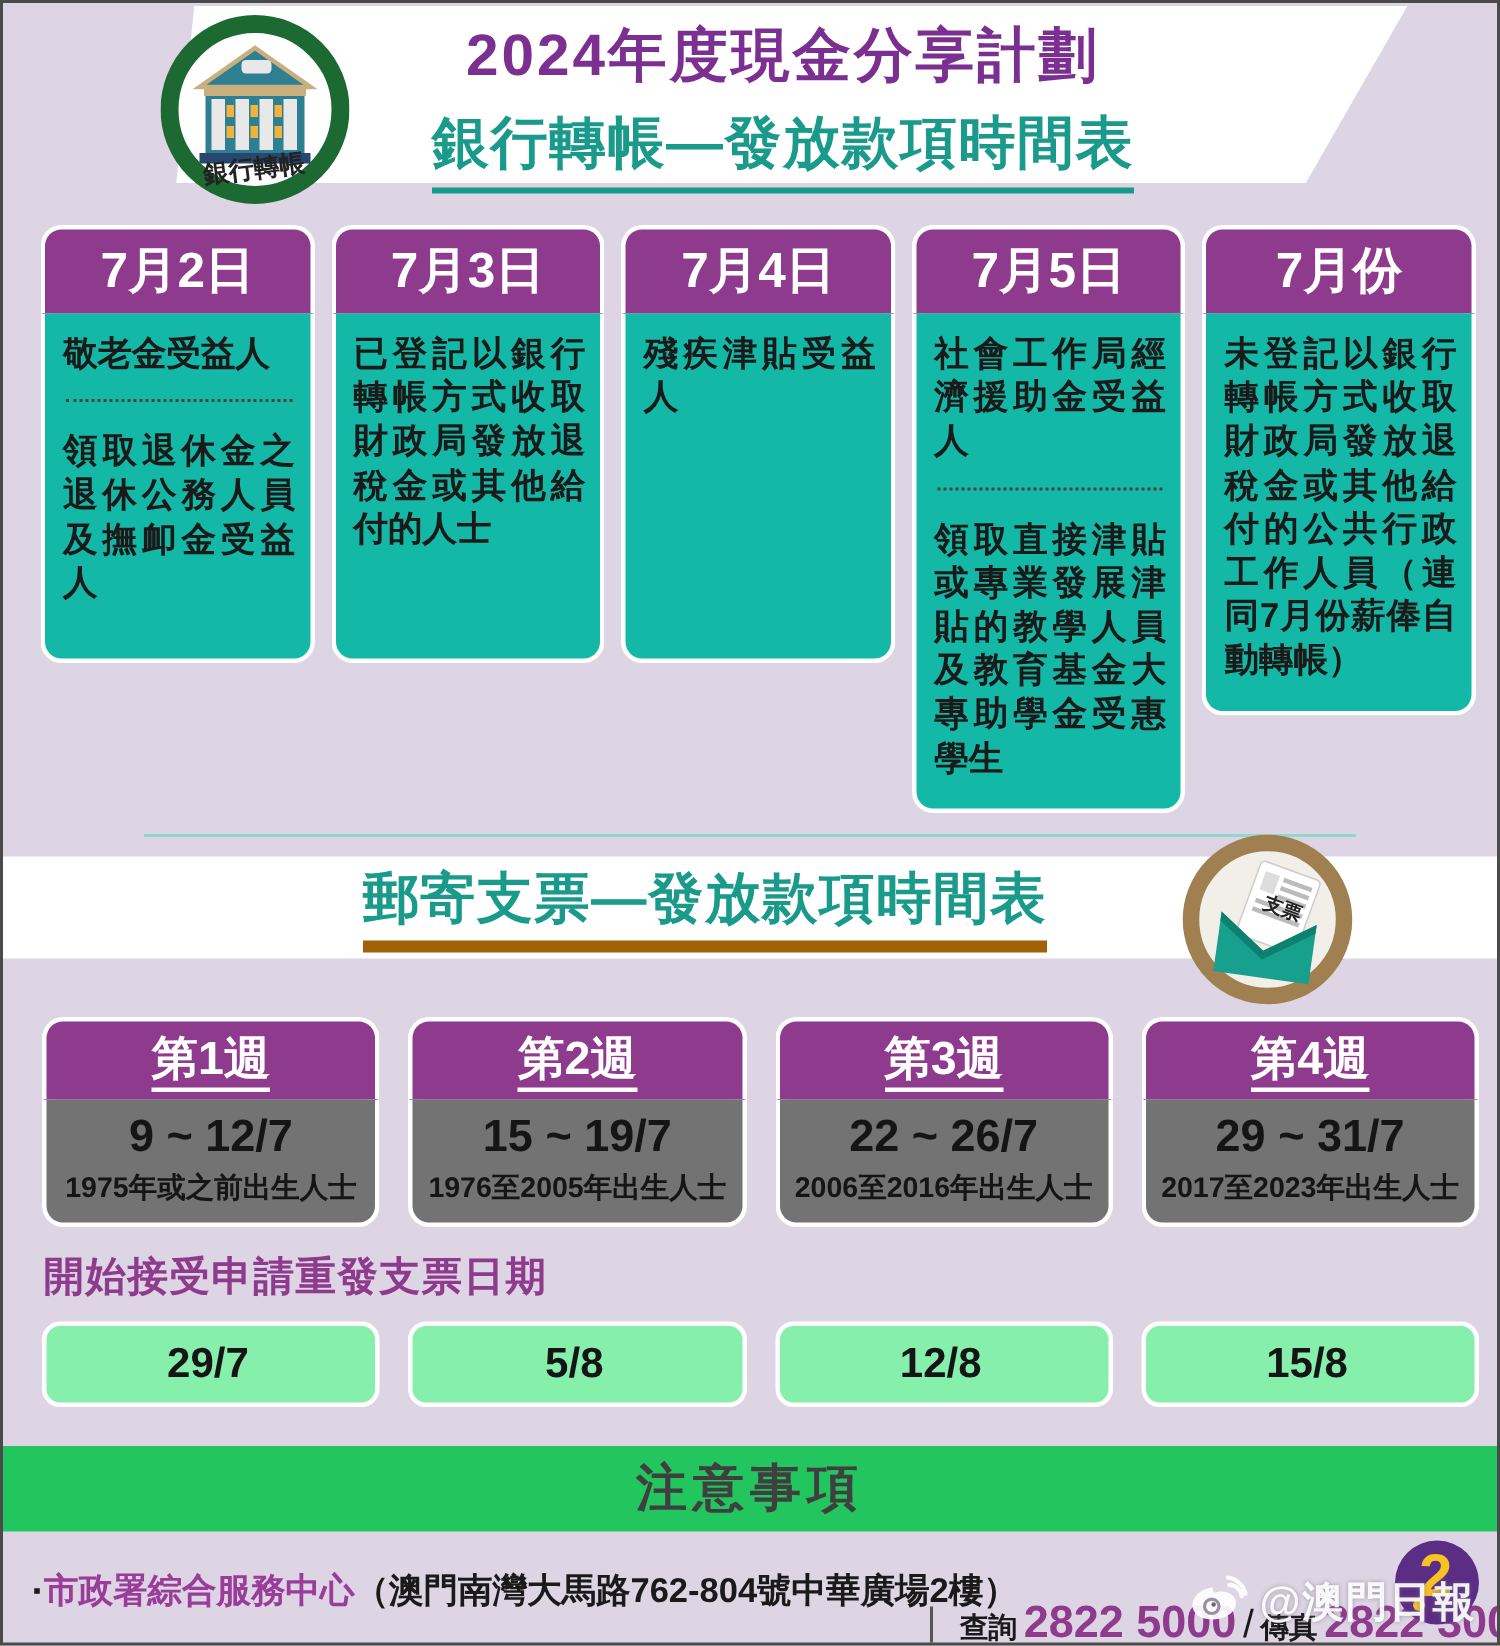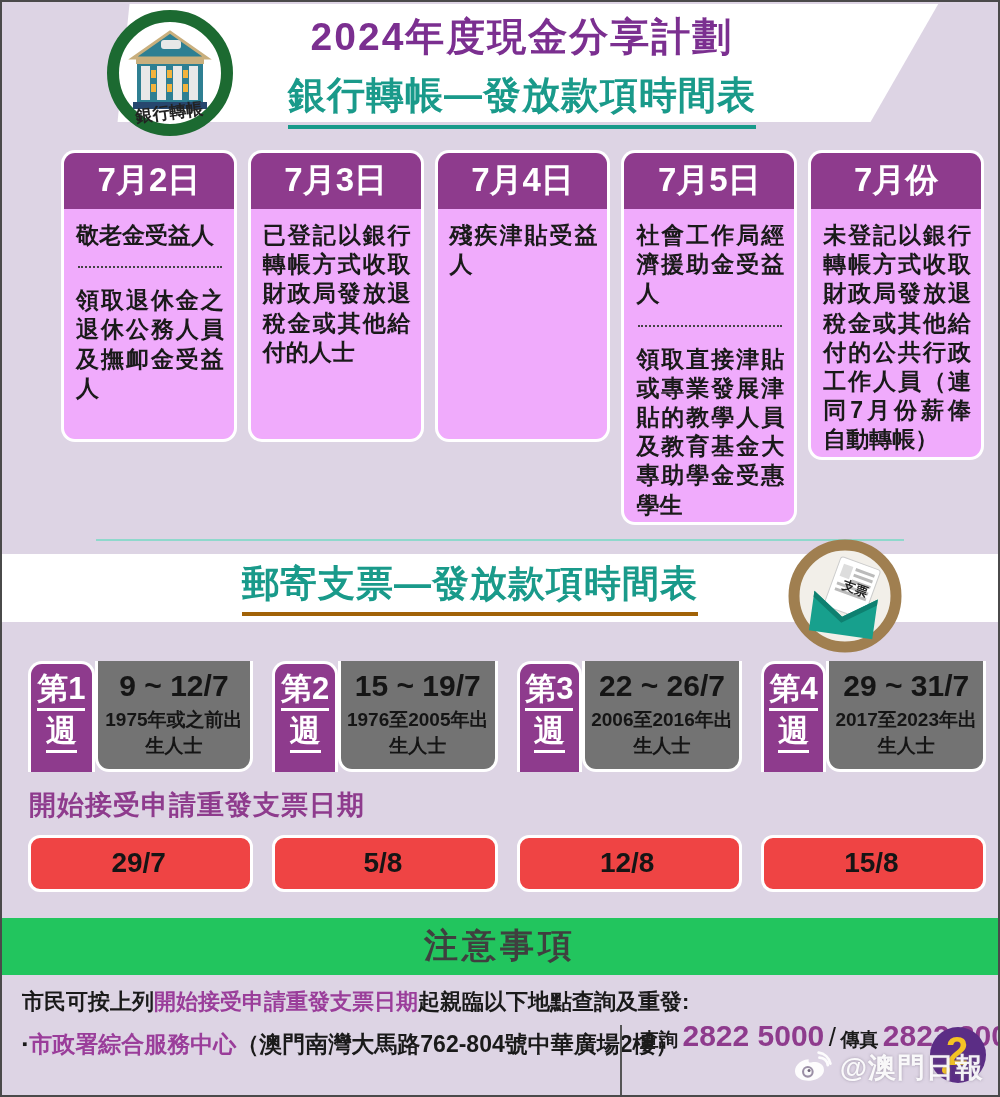--- a/index.html
+++ b/index.html
@@ -14,54 +14,54 @@
   .header-band {
     position:absolute; left:0; top:2px; width:100%; height:118px; background:#fff;
     clip-path:polygon(12.8% 0, 94% 0, 87.2% 100%, 11.6% 100%);
   }
   .header-titles { position:absolute; left:240px; top:8px; width:560px; text-align:center; }
   .title1 { font-size:39px; font-weight:bold; color:#7b2f90; letter-spacing:2px; }
   .title2 { display:inline-block; margin-top:6px; font-size:38px; font-weight:bold; color:#199a8a;
             letter-spacing:1px; border-bottom:4px solid #199a8a; padding-bottom:4px; }
   .logo-circle { position:absolute; left:105px; top:8px; width:126px; height:126px; }
   
-  .cards-row { display:flex; gap:11px; padding:3px 14px 0 25px;margin-left:34px; }
+  .cards-row { display:flex; gap:11px; padding:3px 14px 0 25px; }
   .card { flex:1; display:flex; flex-direction:column; }
   .card-head {
     background:#8e3b8d; color:#fff; text-align:center; font-size:33px; font-weight:bold;
     border-radius:14px 14px 0 0; border:3px solid #fff; border-bottom:none;
     padding:5px 0 6px 0;
   }
   .card-body {
-    background:#f0abfc; border:3px solid #fff; border-top:none; border-radius:0 0 14px 14px;
-    min-height:233px; padding:12px 10px 2px 12px;
+    background:#14b8a6; border:3px solid #fff; border-top:none; border-radius:0 0 14px 14px;
+    min-height:233px; padding:12px 10px 19px 12px;
     font-size:23px; font-weight:600; color:#1a1a1a; line-height:1.27; text-align:justify;
   }
   .dotted { border-top:2px dotted #444; margin:16px 2px 18px 2px; height:0; }
   
   .teal-line { width:808px; margin:14px auto 0 auto; border-top:2px solid #8fd8cc; }
   .cheque-band { position:relative; margin-top:13px; background:#fff; height:68px;
                  display:flex; align-items:center; justify-content:center; }
   .cheque-title { font-size:37px; font-weight:bold; color:#199a8a; letter-spacing:1px;
-                  border-bottom:4px solid #a16207; padding-bottom:3px; margin-left:-60px; }
+                  border-bottom:8px solid #a16207; padding-bottom:3px; margin-left:-60px; }
   .cheque-circle { position:absolute; left:786px; top:-15px; width:114px; height:114px; z-index:3; }
   
   .weeks-row { display:flex; gap:19px; padding:0 12px 0 26px; margin-top:39px; }
-  .week { flex:1; display:flex; flex-direction:row; }
+  .week { flex:1; display:flex; flex-direction:column; }
   .week-head { background:#8e3b8d; border:3px solid #fff; border-bottom:none;
                border-radius:14px 14px 0 0; text-align:center; padding:4px 0 6px 0; }
   .week-head span { color:#fff; font-size:31px; font-weight:bold; border-bottom:3px solid #fff; padding-bottom:2px; }
   .week-body { background:#737373; border:3px solid #fff; border-top:none; border-radius:0 0 14px 14px;
                text-align:center; padding:8px 2px 10px 2px; }
   .week-dates { font-size:30px; font-weight:bold; color:#151515; }
   .week-group { font-size:19px; font-weight:600; color:#151515; margin-top:4px; }
   
   .reissue-label { margin:15px 0 0 27px; font-size:27px; font-weight:bold; color:#8e3b8d; letter-spacing:1px; }
   .pills-row { display:flex; gap:19px; padding:0 12px 0 26px; margin-top:12px; }
-  .pill { flex:1; background:#ef4444; border:3px solid #fff; border-radius:12px;
+  .pill { flex:1; background:#86efac; border:3px solid #fff; border-radius:12px;
           text-align:center; font-size:28px; font-weight:bold; color:#151515; padding:9px 4px 10px 0; }
   
   .notes-band { margin-top:26px; background:#22c55e; height:57px; display:flex; align-items:center; justify-content:center; }
   .notes-title { font-size:34px; font-weight:bold; color:#3f3f3f; letter-spacing:4px; }
   .notes-area { position:relative; padding:12px 0 0 20px; }
   .intro { font-size:22px; font-weight:bold; color:#1a1a1a; }
   .intro .hl { color:#9a3d9a; }
   .loc-list { margin-top:12px; }
   .loc-item { font-size:23px; font-weight:bold; margin-top:7px; line-height:1.35; }
   .loc-item .bullet { color:#1a1a1a; font-size:15px; vertical-align:3px; margin-right:2px; }
@@ -215,23 +215,20 @@
     <div class="pill">5/8</div>
     <div class="pill">12/8</div>
     <div class="pill">15/8</div>
   </div>
 
   <div class="notes-band">
     <div class="notes-title">注意事項</div>
   </div>
 
   <div class="notes-area">
-    <div class="intro">
-      <span>市民可按上列</span><span class="hl">開始接受申請重發支票日期</span><span>起親臨以下地點查詢及重發:</span>
-    </div>
 
     <div class="loc-list">
       <div class="loc-item">
         <span class="bullet">▪</span><span class="loc-name">市政署綜合服務中心</span><span class="loc-addr">（澳門南灣大馬路762-804號中華廣場2樓）</span>
       </div>
 
     </div>
 
     <div class="v-divider"></div>
 

